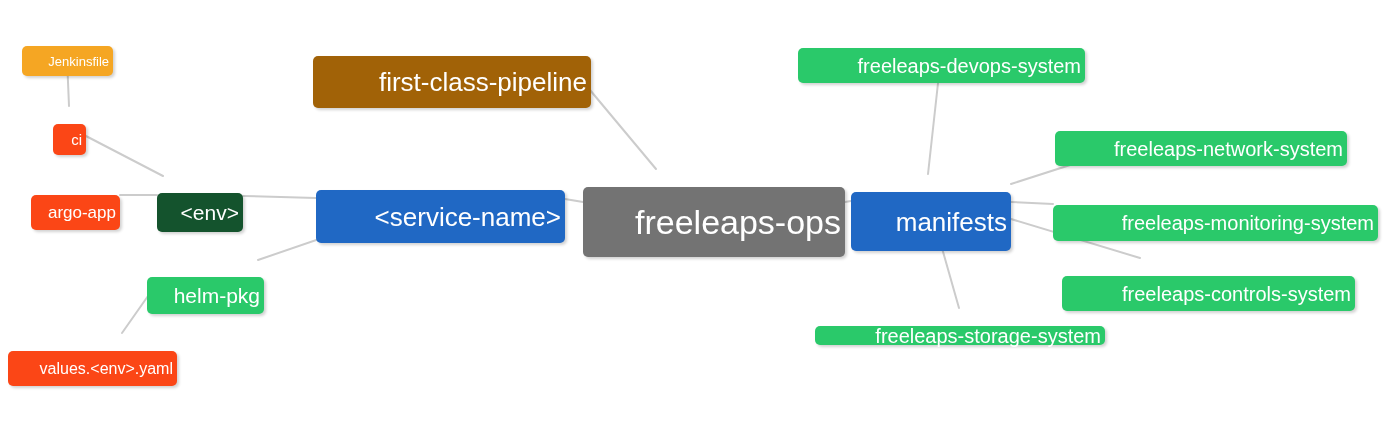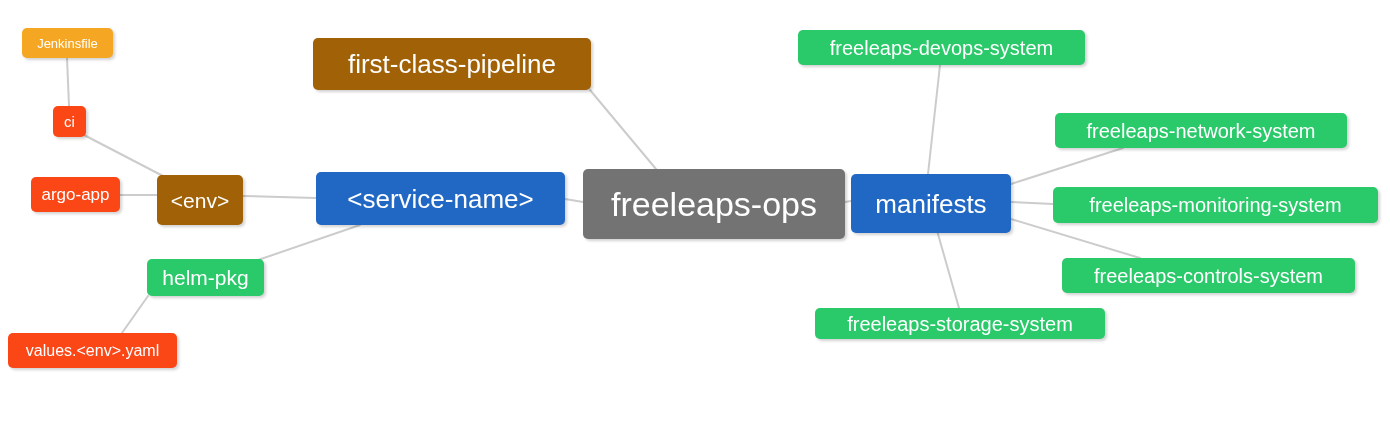--- a/index.html
+++ b/index.html
@@ -20,28 +20,29 @@
     left: 0;
     top: 0;
     width: 1390px;
     height: 421px;
     display: block;
   }
   .node {
     position: absolute;
     display: flex;
     align-items: center;
-    justify-content: center;
+    justify-content: flex-end;
     color: #ffffff;
     border-radius: 5px;
     box-sizing: border-box;
     box-shadow: 2px 2px 3px rgba(0,0,0,0.18);
     white-space: nowrap;
     cursor: pointer;
     user-select: none;
+    margin-top: 18px;
   }
   .node span {
     display: block;
     line-height: 1;
     padding: 0 4px;
   }
 </style>
 </head>
 <body>
 
@@ -65,21 +66,21 @@
   <div id="nodes">
       <div class="node" style="left: 22px; top: 28px; width: 91px; height: 30px; background: rgb(245, 166, 35); font-size: 13px;">
         <span>Jenkinsfile</span>
       </div>
       <div class="node" style="left: 53px; top: 106px; width: 33px; height: 31px; background: rgb(251, 70, 22); font-size: 15px;">
         <span>ci</span>
       </div>
       <div class="node" style="left: 31px; top: 177px; width: 89px; height: 35px; background: rgb(251, 70, 22); font-size: 17px;">
         <span>argo-app</span>
       </div>
-      <div class="node" style="left: 157px; top: 175px; width: 86px; height: 50px; background: #a16207; font-size: 21px;">
+      <div class="node" style="left: 157px; top: 175px; width: 86px; height: 39px; background: #14532d; font-size: 21px;">
         <span>&lt;env&gt;</span>
       </div>
       <div class="node" style="left: 147px; top: 259px; width: 117px; height: 37px; background: rgb(42, 201, 106); font-size: 21px;">
         <span>helm-pkg</span>
       </div>
       <div class="node" style="left: 8px; top: 333px; width: 169px; height: 35px; background: rgb(251, 70, 22); font-size: 16px;">
         <span>values.&lt;env&gt;.yaml</span>
       </div>
       <div class="node" style="left: 313px; top: 38px; width: 278px; height: 52px; background: #a16207; font-size: 26px;">
         <span>first-class-pipeline</span>
@@ -98,17 +99,17 @@
       </div>
       <div class="node" style="left: 1055px; top: 113px; width: 292px; height: 35px; background: rgb(42, 201, 106); font-size: 20px;">
         <span>freeleaps-network-system</span>
       </div>
       <div class="node" style="left: 1053px; top: 187px; width: 325px; height: 36px; background: rgb(42, 201, 106); font-size: 20px;">
         <span>freeleaps-monitoring-system</span>
       </div>
       <div class="node" style="left: 1062px; top: 258px; width: 293px; height: 35px; background: rgb(42, 201, 106); font-size: 20px;">
         <span>freeleaps-controls-system</span>
       </div>
-      <div class="node" style="left: 815px; top: 308px; width: 290px; height: 31px; background: rgb(42, 201, 106); font-size: 20px;">
+      <div class="node" style="left: 815px; top: 308px; width: 290px; height: 19px; background: rgb(42, 201, 106); font-size: 20px;">
         <span>freeleaps-storage-system</span>
       </div>
     </div>
 </div>
 
 </body></html>

